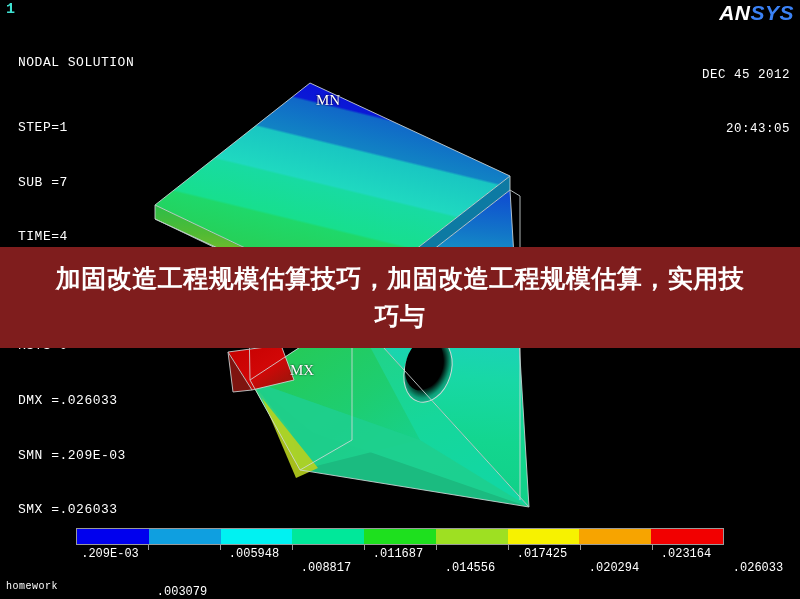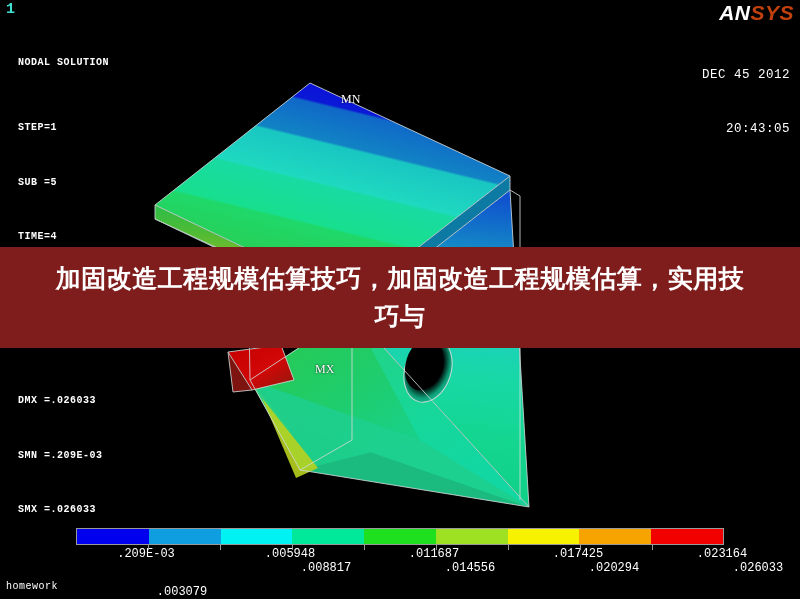--- a/index.html
+++ b/index.html
@@ -29,39 +29,38 @@
     left: 6px;
     top: 1px;
     color: #3fe0d0;
     font-size: 15px;
     font-weight: bold;
   }
 
   #info-block {
     left: 18px;
     top: 18px;
-    font-size: 10px;
+    font-size: 13px;
     line-height: 18.2px;
-    font-weight: bold;
   }
   #info-block .ln { display: block; white-space: pre; }
   #info-block .title { margin-bottom: 10px; }
 
   #ansys-logo {
     position: absolute;
     right: 6px;
     top: 1px;
     font-family: "Liberation Sans", sans-serif;
     font-weight: bold;
     font-size: 21px;
     letter-spacing: 0.5px;
     font-style: italic;
   }
   #ansys-logo .an { color: #ffffff; }
-  #ansys-logo .sys { color: #c2410c; }
+  #ansys-logo .sys { color: #3b82f6; }
 
   #stamp {
     right: 10px;
     top: 30px;
     font-size: 12.5px;
     line-height: 18px;
     text-align: right;
   }
   #stamp span { display: block; }
 
@@ -75,23 +74,22 @@
   #model-wrap {
     position: absolute;
     left: 0; top: 0;
     width: 800px; height: 599px;
   }
 
   .node-label {
     position: absolute;
     color: #ffffff;
     font-family: "Liberation Serif", serif;
-    font-size: 12px;
+    font-size: 15px;
     text-shadow: 0 0 2px #000;
-    margin-left: 25px;
   }
   #label-mn { left: 316px; top: 92px; }
   #label-mx { left: 250px; top: 362px; padding-left: 40px; }
 
   
   #colorbar-wrap {
     position: absolute;
     left: 76px;
     top: 528px;
     width: 648px;
@@ -104,21 +102,21 @@
     box-sizing: border-box;
   }
   #colorbar .swatch { flex: 1 1 0; height: 100%; }
 
   #tick-row-a, #tick-row-b {
     position: absolute;
     left: 0;
     width: 648px;
     height: 14px;
   }
-  #tick-row-a { top: 19px; margin-left: 36px; }
+  #tick-row-a { top: 19px; }
   #tick-row-b { top: 33px; }
   .tick {
     position: absolute;
     color: #ffffff;
     font-family: "Liberation Mono", "DejaVu Sans Mono", monospace;
     font-size: 12px;
     white-space: nowrap;
     transform: translateX(-50%);
   }
   .tick-mark {
@@ -271,21 +269,21 @@
 
     <div class="node-label" id="label-mn">MN</div>
     <div class="node-label" id="label-mx">MX</div>
   </div>
 
   <div class="ansys-text" id="frame-number">1</div>
 
   <div class="ansys-text" id="info-block">
     <span class="ln title">NODAL SOLUTION</span>
     <span class="ln">STEP=1</span>
-    <span class="ln">SUB =5</span>
+    <span class="ln">SUB =7</span>
     <span class="ln">TIME=4</span>
     <span class="ln">USUM     (AVG)</span>
     <span class="ln">RSYS=0</span>
     <span class="ln">DMX =.026033</span>
     <span class="ln">SMN =.209E-03</span>
     <span class="ln">SMX =.026033</span>
   </div>
 
   <div id="ansys-logo">
     <span class="an">AN</span><span class="sys">SYS</span>

